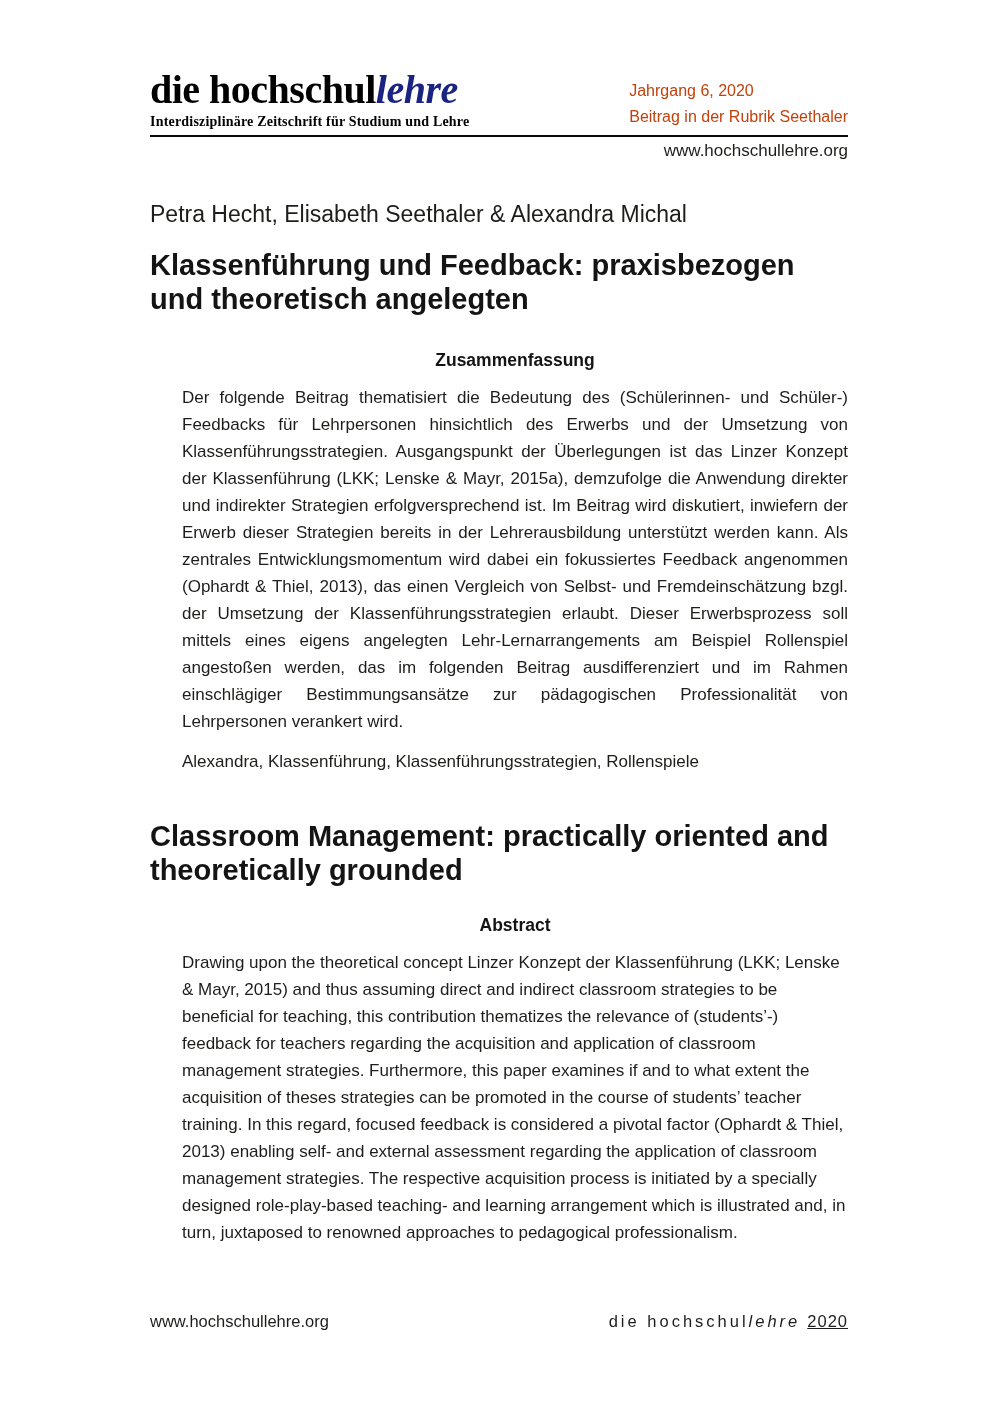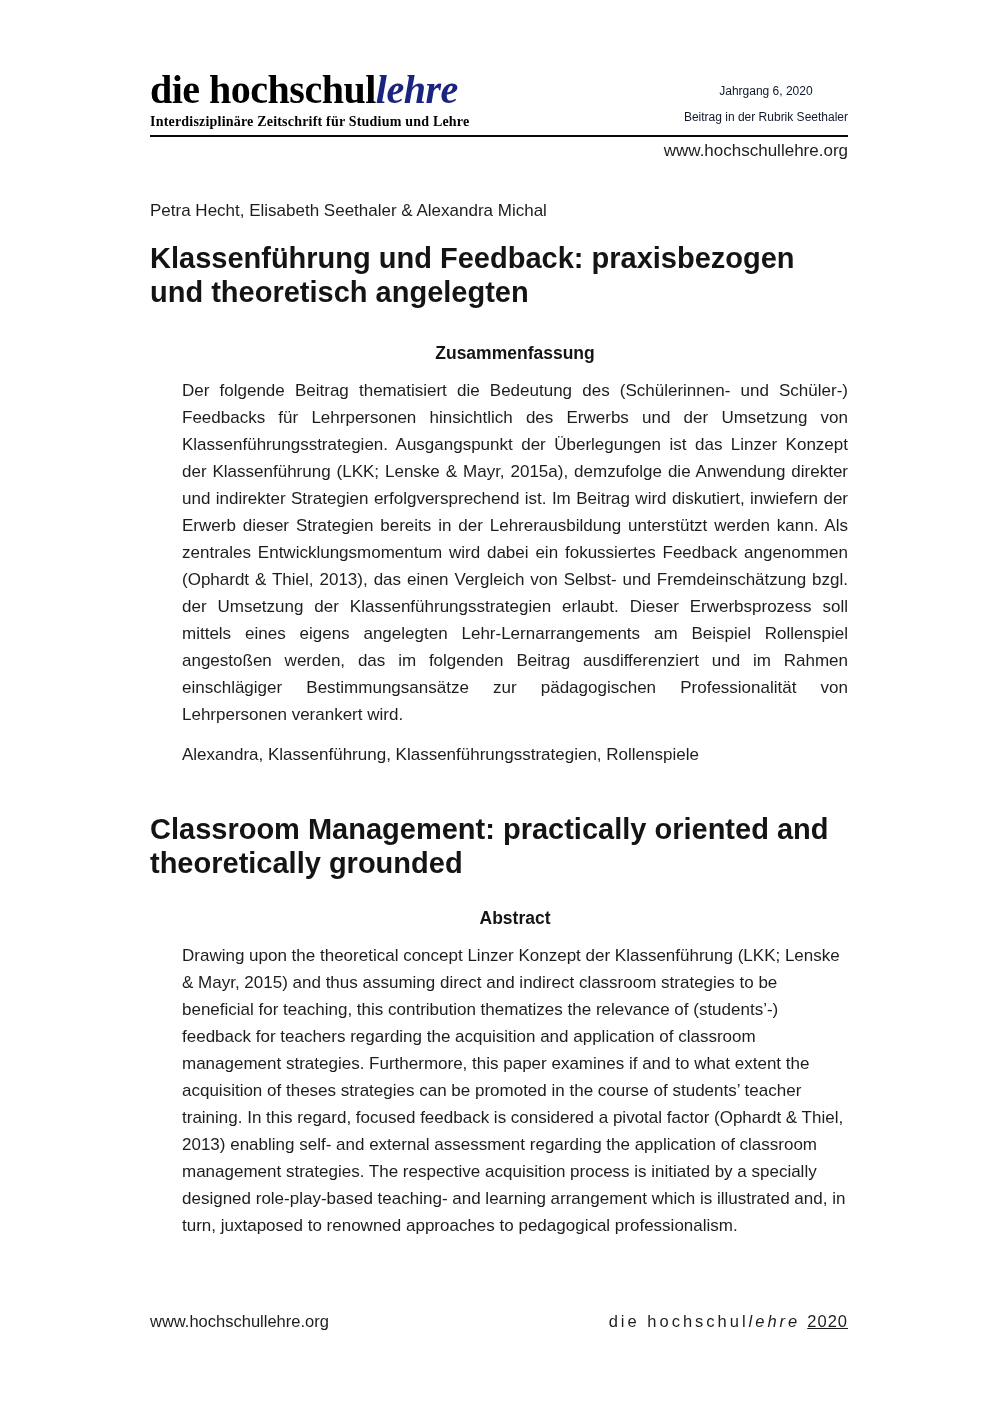--- a/index.html
+++ b/index.html
@@ -30,25 +30,25 @@
   .logo-subtitle {
     font-family: "Liberation Serif", serif;
     font-weight: bold;
     font-size: 14px;
     margin-top: 4px;
     color: #000000;
     letter-spacing: 0.2px;
     white-space: nowrap;
     text-align: right;
   }
-  .header-meta { text-align: center; font-size: 12px; line-height: 26px; color: #0f172a; }
+  .header-meta { text-align: left; font-size: 16px; line-height: 26px; color: #c2410c; }
   .header-rule { border: none; border-top: 2px solid #0a0a0a; margin: 5px 0 0 0; }
   .header-site { text-align: right; font-size: 17px; margin-top: 4px; }
   
-  .authors { margin-top: 40px; font-size: 17px; color: #1d1d1b; }
+  .authors { margin-top: 40px; font-size: 23px; color: #1d1d1b; }
   h1 { margin: 0; font-size: 29px; line-height: 34px; font-weight: bold; color: #141414; }
   .title-de { margin-top: 20px; }
   .title-en { margin-top: 44px; }
   .indented { margin-left: 32px; }
   h2 { margin: 0; font-size: 17.5px; font-weight: bold; color: #141414; text-align: center; }
   .h-zusammenfassung { margin-top: 34px; }
   .h-schluessel { margin-top: 24px; }
   .h-abstract { margin-top: 28px; }
   p.body-text { margin: 13px 0 0 0; font-size: 17px; line-height: 27px; color: #1d1d1b; }
   p.justified { text-align: justify; }

